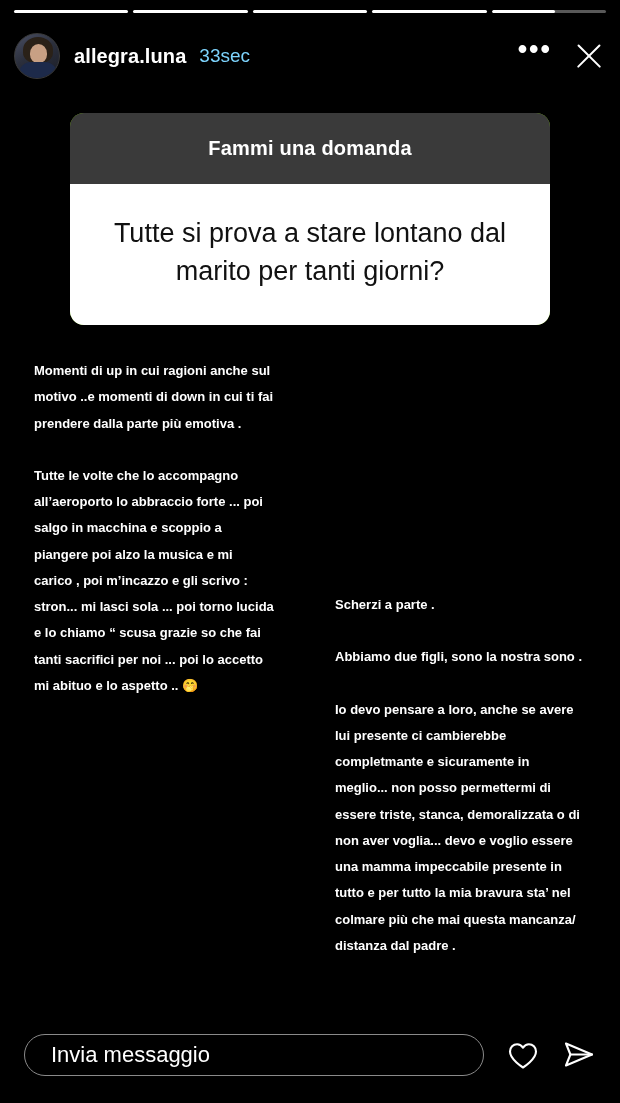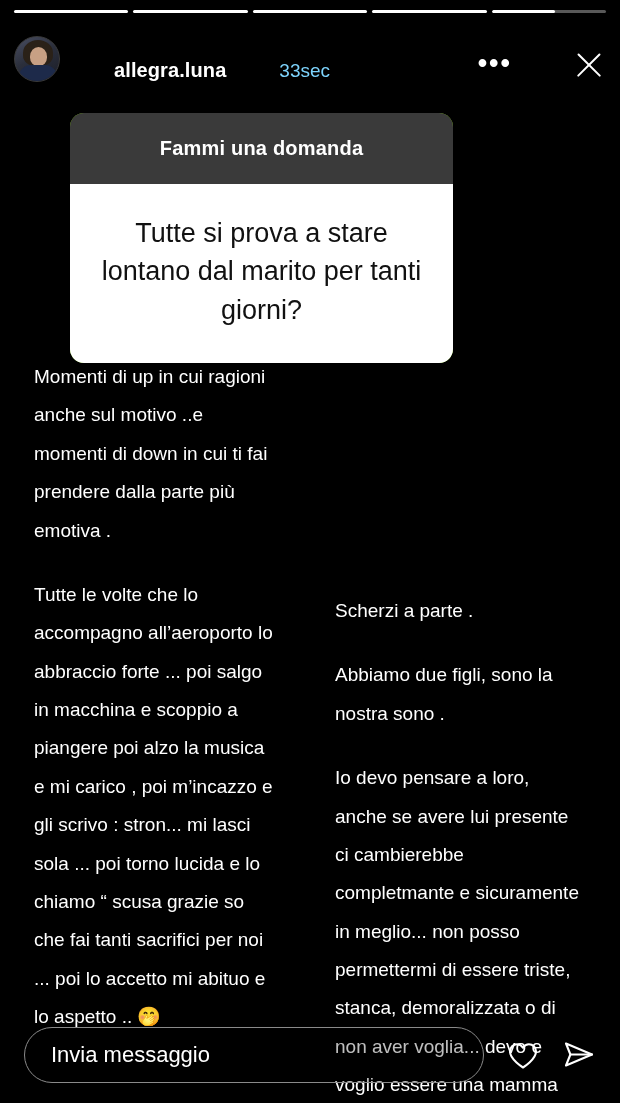--- a/index.html
+++ b/index.html
@@ -43,22 +43,21 @@
   }
 
   
   .header {
     position: absolute;
     top: 30px;
     left: 14px;
     right: 14px;
     height: 52px;
     display: flex;
-    align-items: flex-end;
-    gap: 40px;
+    align-items: center;
   }
   .avatar {
     width: 46px;
     height: 46px;
     border-radius: 50%;
     background: linear-gradient(150deg,#4a4f63 0%,#2b2f3c 45%,#1b1d26 100%);
     overflow: hidden;
     position: relative;
     flex: 0 0 auto;
     border: 1px solid #3a3a3a;
@@ -126,21 +125,21 @@
     border-radius: 2px;
   }
   .close-btn:before { transform: rotate(45deg); }
   .close-btn:after  { transform: rotate(-45deg); }
 
   
   .sticker {
     position: absolute;
     left: 70px;
     top: 113px;
-    width: 383px;
+    width: 480px;
     border-radius: 14px;
     overflow: hidden;
     background: #84cc16;
     box-shadow: 0 1px 6px rgba(0,0,0,0.6);
   }
   .sticker-head {
     background: #3a3a3a;
     color: #fff;
     text-align: center;
     font-size: 20px;
@@ -154,24 +153,24 @@
     padding: 30px 26px 34px;
     font-size: 27px;
     line-height: 1.42;
     font-weight: 400;
     text-align: center;
   }
 
   
   .answer {
     position: absolute;
-    font-size: 19px;
+    font-size: 13px;
     line-height: 2.02;
     color: #ffffff;
-    font-weight: 400;
+    font-weight: 700;
   }
   .answer p { margin: 0 0 26px 0; }
   .answer p:last-child { margin-bottom: 0; }
   .answer-left {
     left: 34px;
     top: 358px;
     width: 240px;
   }
   .answer-right {
     left: 335px;
@@ -186,21 +185,21 @@
     right: 0;
     bottom: 18px;
     height: 60px;
     display: flex;
     align-items: center;
     padding: 0 24px;
     gap: 22px;
   }
   .msg-input {
     flex: 1 1 auto;
-    height: 56px;
+    height: 42px;
     border: 1.5px solid #8a8a8a;
     border-radius: 30px;
     background: rgba(0,0,0,0.25);
     color: #ffffff;
     font-size: 22px;
     padding: 4px 26px;
     outline: none;
     font-family: "Liberation Sans", sans-serif;
   }
   .msg-input::placeholder { color: #ffffff; opacity: 1; }

